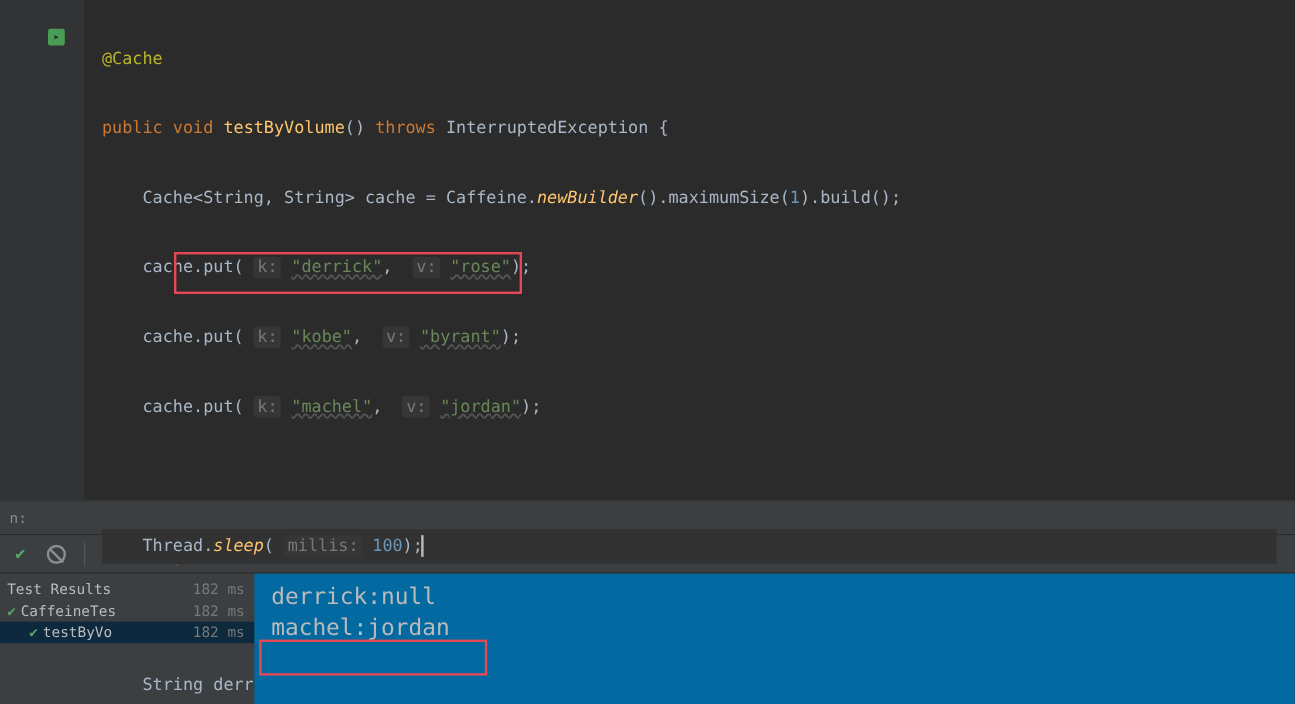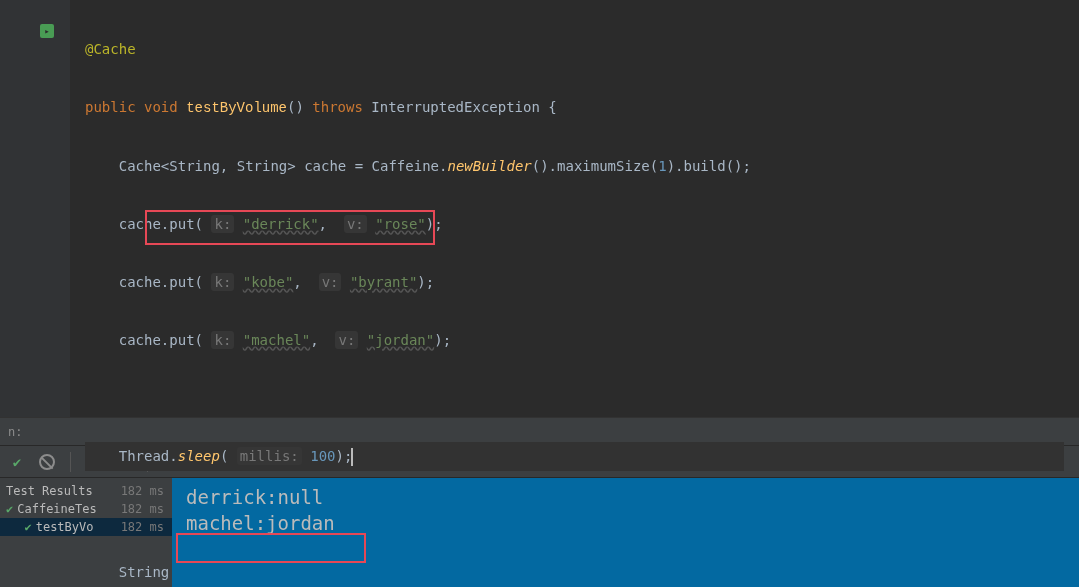--- a/index.html
+++ b/index.html
@@ -45,21 +45,21 @@
 }
 .code-area {
   flex: 1;
   padding: 6px 15px;
   line-height: 29px;
   white-space: pre;
   position: relative;
 }
 .kw { color: #cc7832; }
 .annotation { color: #bbb529; }
-.method { color: #ffc66d; font-family: Liberation Mono, monospace; }
+.method { color: #ffc66d; }
 .string { color: #6a8759; text-decoration: underline wavy #555; }
 .param-hint { color: #787878; background: #363636; padding: 1px 3px; font-style: normal; border-radius: 3px; }
 .static-method { color: #ffc66d; font-style: italic; }
 .num { color: #6897bb; }
 .type { color: #a9b7c6; }
 .red-box {
   border: 2px solid #e74856;
   position: absolute;
 }
 .red-box-1 { left: 75px; top: 210px; width: 290px; height: 35px; }
@@ -155,21 +155,21 @@
   transform: rotate(45deg);
 }
 .sort-icon { font-size: 11px; }
 .test-status { font-size: 12px; color: #8c8c8c; }
 .test-status .passed { color: #bbbbbb; }
 .results-body {
   flex: 1;
   display: flex;
 }
 .tree-panel {
-  width: 172px;
+  width: 212px;
   background: #3c3f41;
   font-size: 12px;
   padding-top: 4px;
 }
 .tree-row {
   display: flex;
   align-items: center;
   justify-content: space-between;
   padding: 2px 8px 2px 6px;
   color: #bbbbbb;

